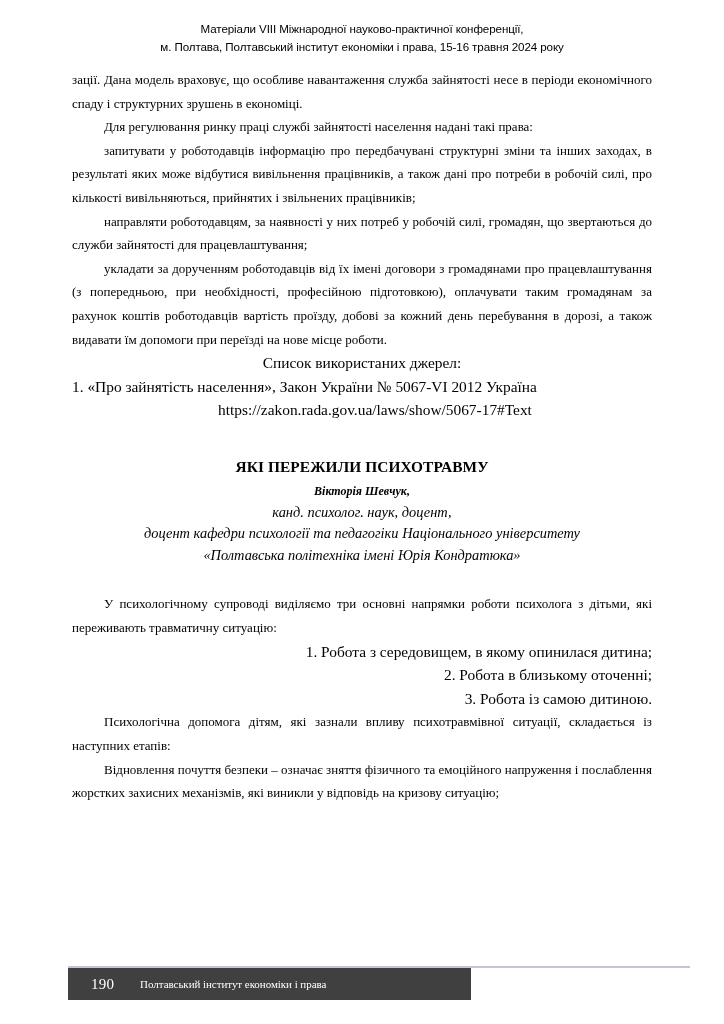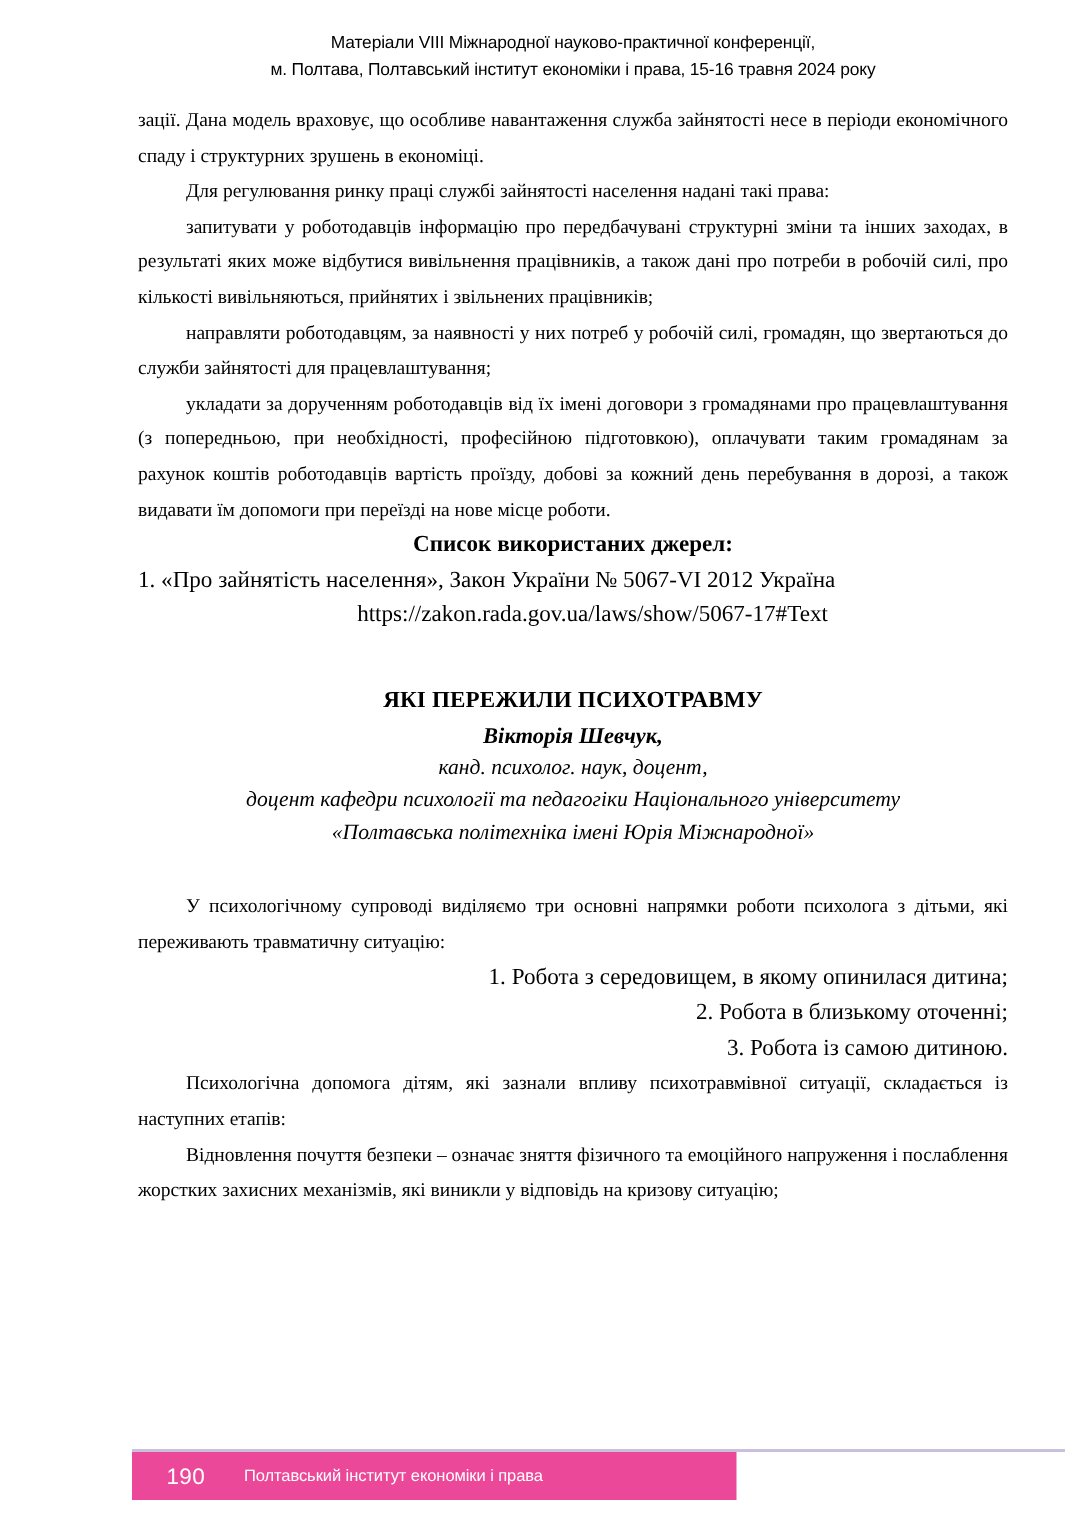--- a/index.html
+++ b/index.html
@@ -16,21 +16,20 @@
     font-family: "Liberation Serif", "DejaVu Serif", serif;
     color: #000000;
     -webkit-font-smoothing: antialiased;
   }
 
   .page {
     position: relative;
     width: 661px;
     height: 1024px;
     box-sizing: border-box;
-    margin-left: 20px;
   }
 
   
   .running-head {
     position: absolute;
     top: 20px;
     left: 72px;
     width: 580px;
     text-align: center;
     font-family: "Liberation Sans", "DejaVu Sans", sans-serif;
@@ -66,21 +65,21 @@
     line-height: 23.6px;
     text-indent: 32px;
     text-align: right;
   }
 
   
   .refs-heading {
     margin: 0;
     font-size: 15.4px;
     line-height: 23.6px;
-    font-weight: bold;
+    font-weight: normal;
     text-align: center;
   }
   .ref-item {
     margin: 0;
     font-size: 15.4px;
     line-height: 23.6px;
     text-align: justify;
     padding-left: 26px;
     text-indent: -26px;
   }
@@ -99,21 +98,21 @@
   }
   .art-title {
     margin: 0;
     font-size: 15.4px;
     line-height: 21px;
     font-weight: bold;
     letter-spacing: 0.1px;
   }
   .art-author {
     margin: 3px 0 0 0;
-    font-size: 15px;
+    font-size: 12px;
     line-height: 22px;
     font-weight: bold;
     font-style: italic;
   }
   .art-affil {
     margin: 0;
     font-size: 14.4px;
     line-height: 21.5px;
     font-style: italic;
   }
@@ -173,35 +172,35 @@
 
     <p class="refs-heading">Список використаних джерел:</p>
     <p class="ref-item">1. «Про зайнятість населення», Закон України № 5067-VI 2012 Україна</p>
     <p class="ref-url">https://zakon.rada.gov.ua/laws/show/5067-17#Text</p>
 
     <div class="title-block">
       <p class="art-title">ЯКІ ПЕРЕЖИЛИ ПСИХОТРАВМУ</p>
       <p class="art-author">Вікторія Шевчук,</p>
       <p class="art-affil">канд. психолог. наук, доцент,</p>
       <p class="art-affil">доцент кафедри психології та педагогіки Національного університету</p>
-      <p class="art-affil">«Полтавська політехніка імені Юрія Міжнародної»</p>
+      <p class="art-affil">«Полтавська політехніка імені Юрія Кондратюка»</p>
     </div>
 
     <div class="gap-after-title"></div>
 
     <p class="body-par">У психологічному супроводі виділяємо три основні напрямки роботи психолога з дітьми, які переживають травматичну ситуацію:</p>
 
     <p class="list-line">1. Робота з середовищем, в якому опинилася дитина;</p>
     <p class="list-line">2. Робота в близькому оточенні;</p>
     <p class="list-line">3. Робота із самою дитиною.</p>
 
     <p class="body-par">Психологічна допомога дітям, які зазнали впливу психотравмівної ситуації, складається із наступних етапів:</p>
     <p class="body-par">Відновлення почуття безпеки – означає зняття фізичного та емоційного напруження і послаблення жорстких захисних механізмів, які виникли у відповідь на кризову ситуацію;</p>
 
   </div>
 
   <div class="footer-rule" style="background: rgb(201, 192, 222);"></div>
-  <div class="footer-bar" style="background: #ec4899;">
+  <div class="footer-bar" style="background: #404040; font-family: Liberation Serif, serif;">
     <span class="page-no">190</span>
     <span class="footer-text">Полтавський інститут економіки і права</span>
   </div>
 
 </div>
 
 </body></html>

